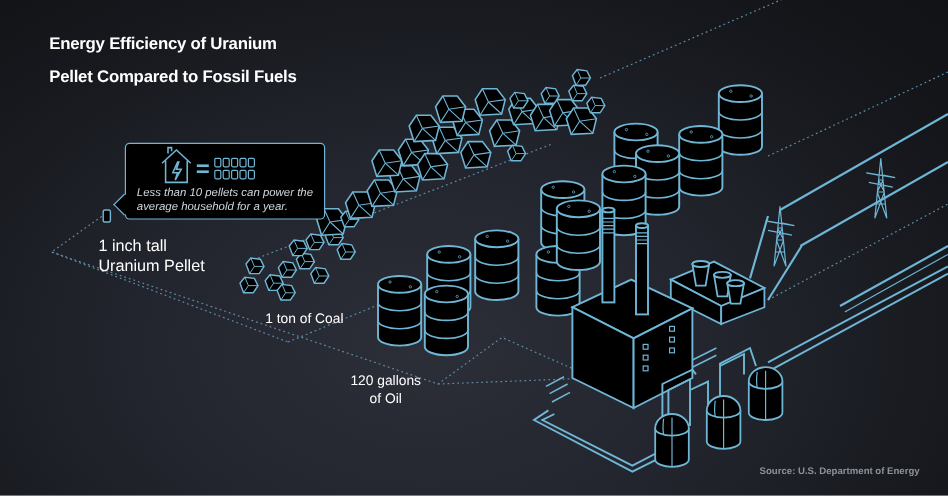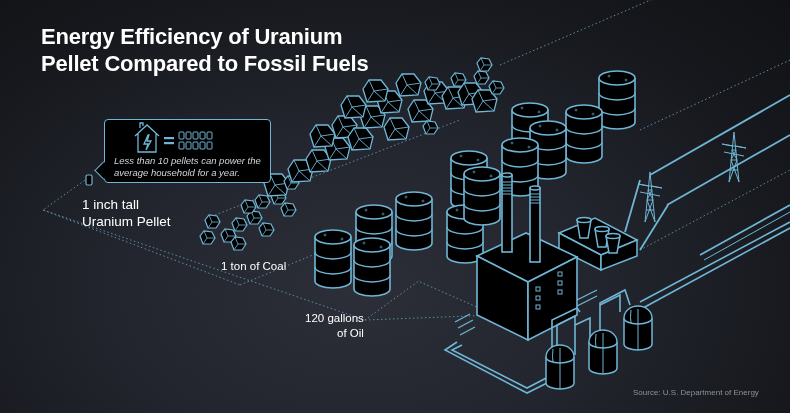--- a/index.html
+++ b/index.html
@@ -3,42 +3,42 @@
 <meta charset="utf-8">
 <style>
   html, body { margin:0; padding:0; }
   body { width:790px; height:413px; overflow:hidden; font-family:"Liberation Sans", sans-serif; }
   .canvas {
     position:relative; width:790px; height:413px; overflow:hidden;
     background: radial-gradient(ellipse at 45% 70%, #2c2f38 0%, #22252d 40%, #16181d 75%, #101215 100%);
   }
   .title {
     position:absolute; left:41px; top:23px; color:#ffffff;
-    font-size:22px; font-weight:bold; line-height:27px; letter-spacing:-0.2px;
+    font-size:14px; font-weight:bold; line-height:27px; letter-spacing:-0.2px;
   }
   .title div { white-space:nowrap; }
   svg.art { position:absolute; left:0; top:0; }
   .callout {
     position:absolute; left:104px; top:119px; width:167px; height:64px;
     background:#000; border:1.5px solid #6fb6d6; border-radius:4px; box-sizing:border-box;
   }
   .callout .tip {
     position:absolute; left:-8px; top:44px; width:12px; height:12px;
     background:#000; border-left:1.5px solid #6fb6d6; border-bottom:1.5px solid #6fb6d6;
     transform:rotate(45deg);
   }
   .callout .text {
     position:absolute; left:9px; top:35px; width:160px; color:#cfd6dc;
     font-style:italic; font-size:9.5px; line-height:12px; white-space:nowrap;
   }
   .label {
     position:absolute; color:#ffffff; font-size:11.5px; line-height:15px; white-space:nowrap;
   }
   .label.big { font-size:13.5px; line-height:17px; }
-  .source { position:absolute; left:633px; top:388px; color:#8d939b; font-size:8px; white-space:nowrap; }
+  .source { position:absolute; left:633px; top:388px; color:#8d939b; font-size:8px; white-space:nowrap;font-weight:bold; }
 </style>
 </head>
 <body>
 
 <div class="canvas">
 
   <svg class="art" width="790" height="413" viewBox="0 0 790 413">
     <defs>
       <g id="barrel">
         <path d="M-18,0 L-18,44 A18,7 0 0 0 18,44 L18,0" fill="#000" stroke="#6fb6d6" stroke-width="1.6"></path>
@@ -226,19 +226,19 @@
     </div>
   </div>
 
   <div class="label big" style="left:82px; top:196px;">
     <div>1 inch tall</div>
     <div>Uranium Pellet</div>
   </div>
   <div class="label" style="left:180px; top:259px;margin-left:41px;">
     <div>1 ton of Coal</div>
   </div>
-  <div class="label" style="left:305px; top:311px; text-align:right;">
+  <div class="label" style="left:292px; top:311px; text-align:center;">
     <div>120 gallons</div>
     <div>of Oil</div>
   </div>
 
   <div class="source">Source: U.S. Department of Energy</div>
 </div>
 
 </body></html>

